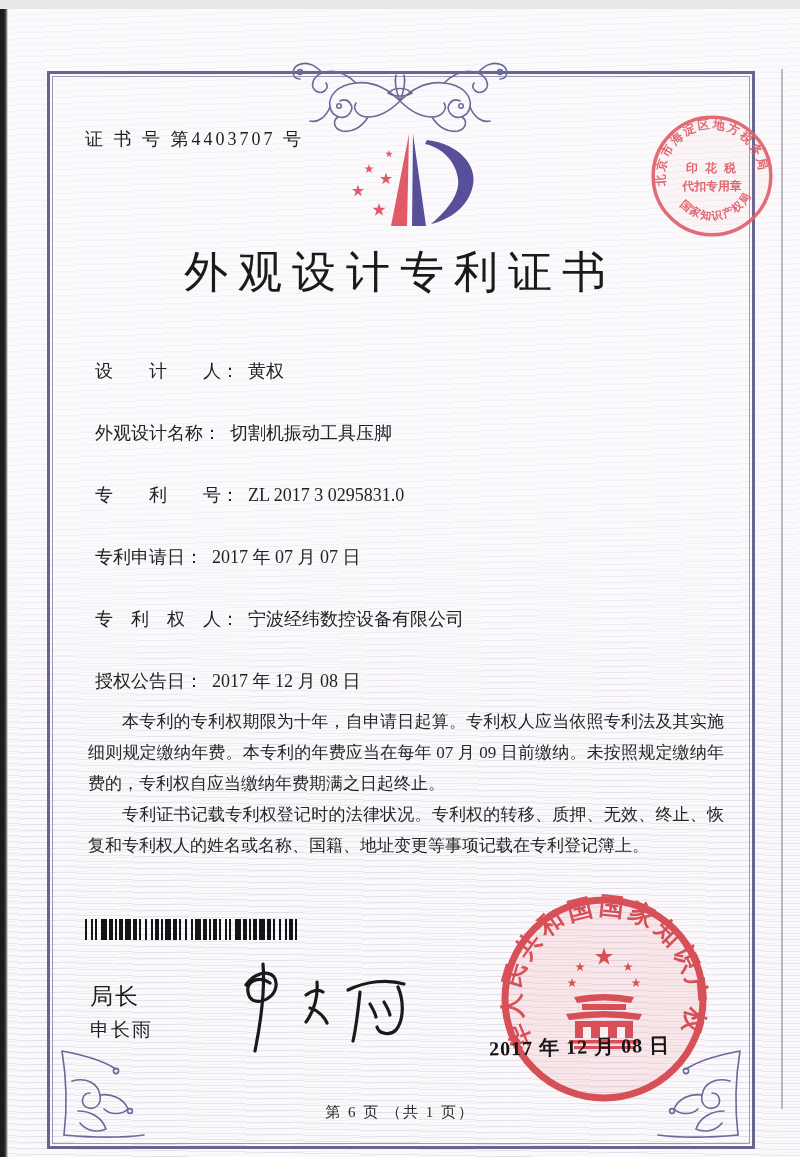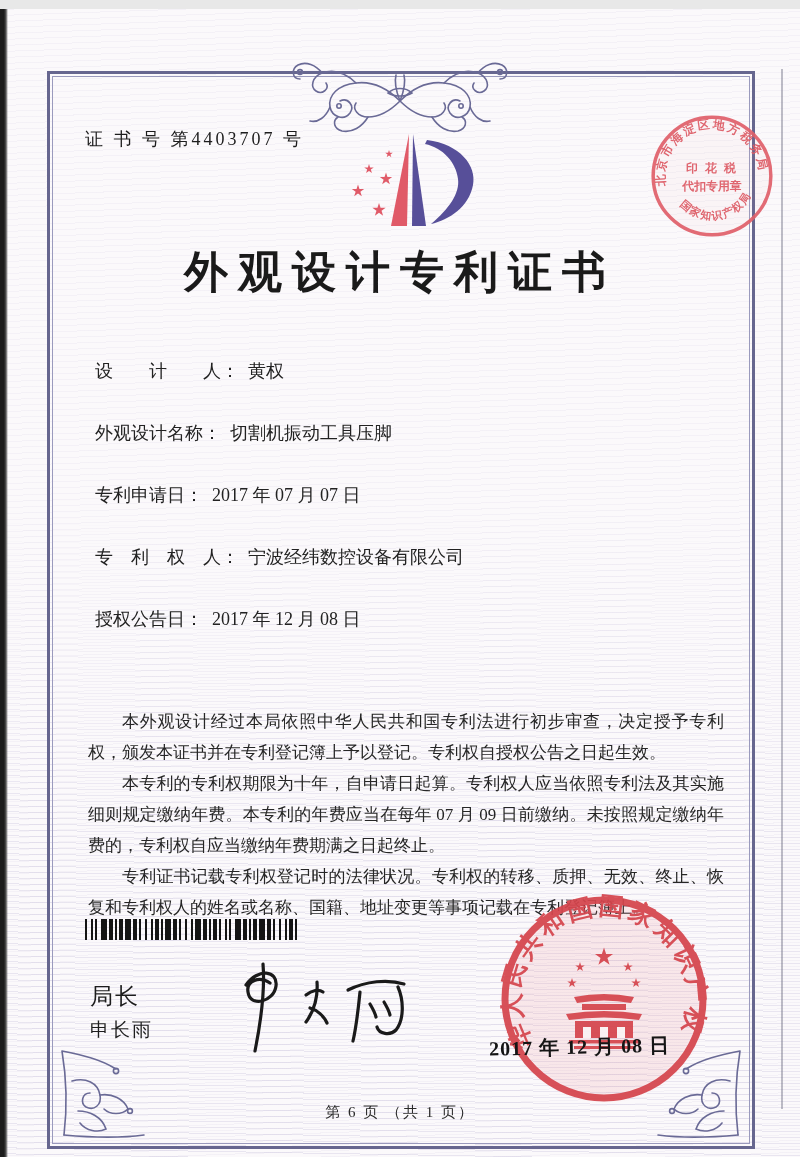--- a/index.html
+++ b/index.html
@@ -29,21 +29,21 @@
   .ornament-bl  { position:absolute; left:52px;  top:1032px; width:112px; height:104px; }
   .ornament-br  { position:absolute; left:638px; top:1032px; width:112px; height:104px; transform:scaleX(-1); }
 
   .cert-number { position:absolute; left:85px; top:118px; font-size:18px; color:#1d1d1d; letter-spacing:3px; }
 
   .logo { position:absolute; left:346px; top:120px; width:134px; height:106px; }
 
   .tax-stamp { position:absolute; left:648px; top:103px; width:128px; height:128px; opacity:.92; }
 
   .title { position:absolute; left:0; top:234px; width:100%; text-align:center;
-    font-size:44px; font-weight:700; letter-spacing:10px; color:#1a1a1a; }
+    font-size:44px; font-weight:400; letter-spacing:10px; color:#1a1a1a; }
 
   .fields { position:absolute; left:95px; top:350px; }
   .field-row { height:22px; margin-bottom:40px; font-size:18px; color:#222; white-space:nowrap; }
   .field-value { margin-left:9px; }
 
   .paragraphs { position:absolute; left:88px; top:697px; width:636px;
     font-size:17px; line-height:31px; color:#262626; text-align:justify; }
   .paragraphs p { text-indent:2em; }
 
   .barcode { position:absolute; left:85px; top:910px; width:216px; height:21px;
@@ -159,32 +159,34 @@
   <div class="title">外观设计专利证书</div>
 
   <div class="fields">
     <div class="field-row">
       <span>设　　计　　人：</span><span class="field-value">黄权</span>
     </div>
     <div class="field-row">
       <span>外观设计名称：</span><span class="field-value">切割机振动工具压脚</span>
     </div>
     <div class="field-row">
+      <span>专　　利　　号：</span><span class="field-value">ZL 2017 3 0295831.0</span>
+    </div>
+    <div class="field-row">
       <span>专利申请日：</span><span class="field-value">2017 年 07 月 07 日</span>
     </div>
     <div class="field-row">
       <span>专　利　权　人：</span><span class="field-value">宁波经纬数控设备有限公司</span>
     </div>
     <div class="field-row">
       <span>授权公告日：</span><span class="field-value">2017 年 12 月 08 日</span>
     </div>
   </div>
 
   <div class="paragraphs">
-    <p>本外观设计经过本局依照中华人民共和国专利法进行初步审查，决定授予专利权，颁发本证书并在专利登记簿上予以登记。专利权自授权公告之日起生效。</p>
     <p>本专利的专利权期限为十年，自申请日起算。专利权人应当依照专利法及其实施细则规定缴纳年费。本专利的年费应当在每年 07 月 09 日前缴纳。未按照规定缴纳年费的，专利权自应当缴纳年费期满之日起终止。</p>
     <p>专利证书记载专利权登记时的法律状况。专利权的转移、质押、无效、终止、恢复和专利权人的姓名或名称、国籍、地址变更等事项记载在专利登记簿上。</p>
   </div>
 
   <div class="barcode" id="barcode">
       <div class="bar" style="width: 2px;"></div>
       <div class="gap" style="width: 4px;"></div>
       <div class="bar" style="width: 2px;"></div>
       <div class="gap" style="width: 2px;"></div>
       <div class="bar" style="width: 2px;"></div>

